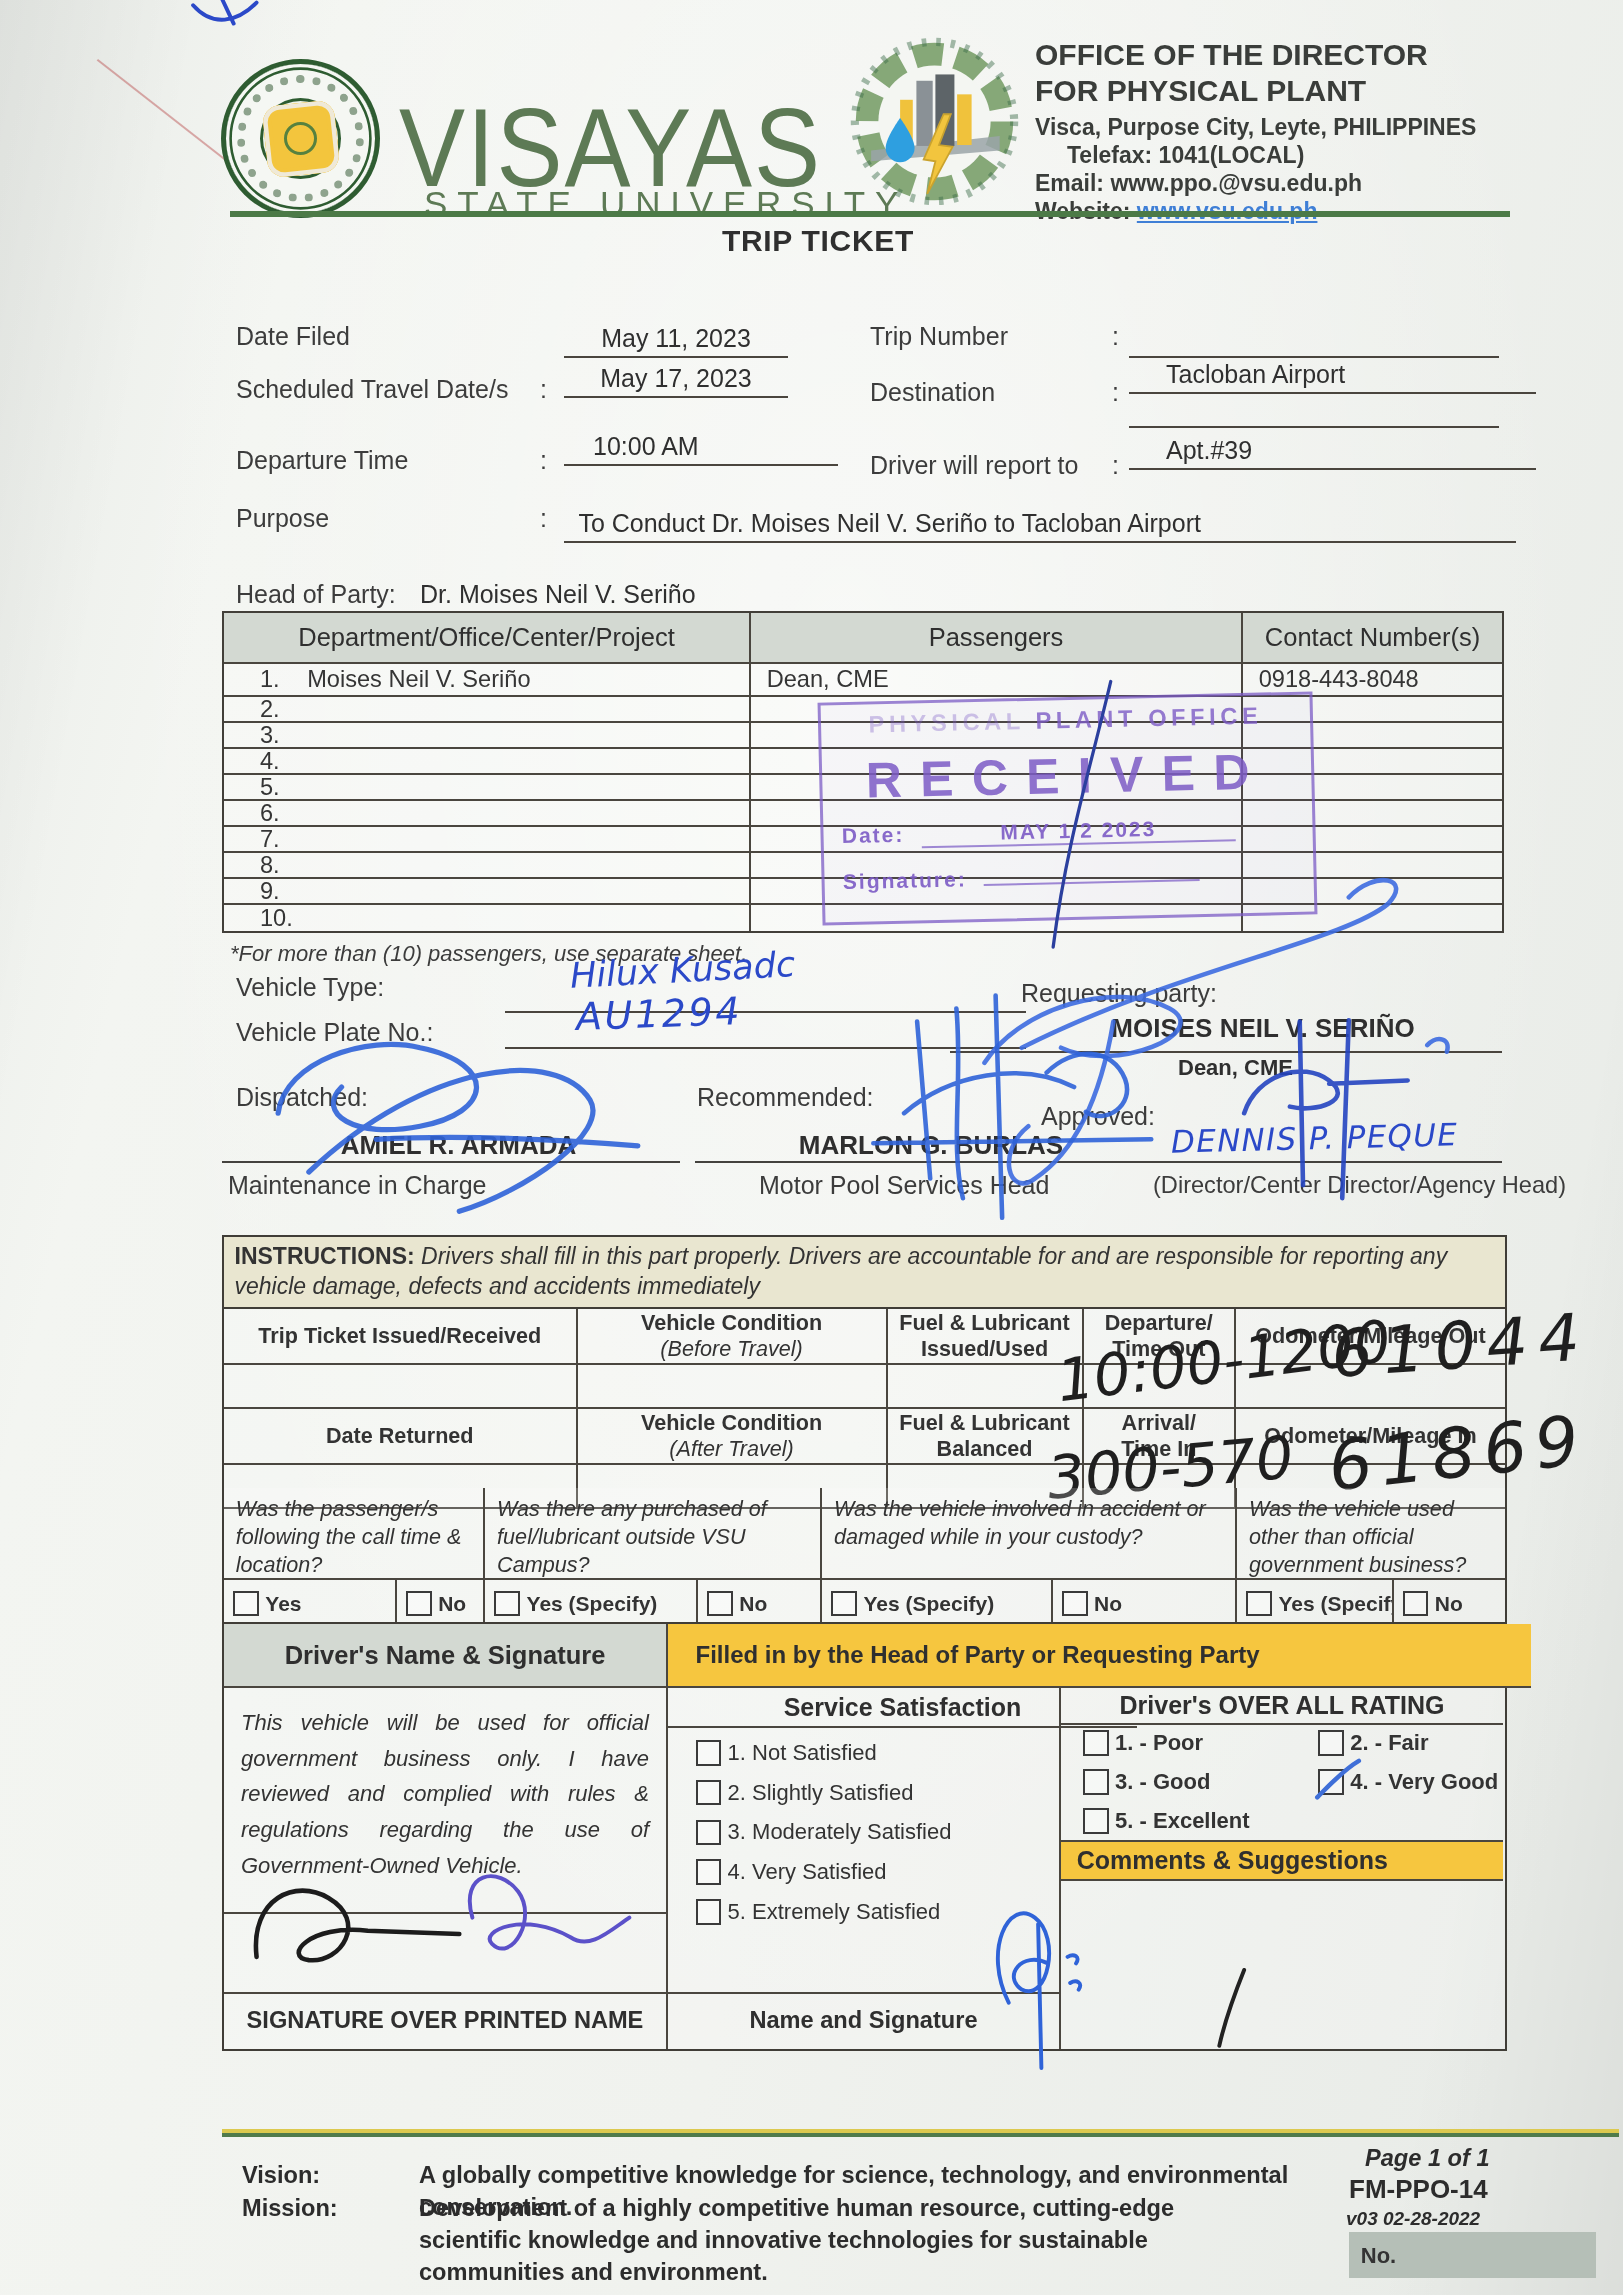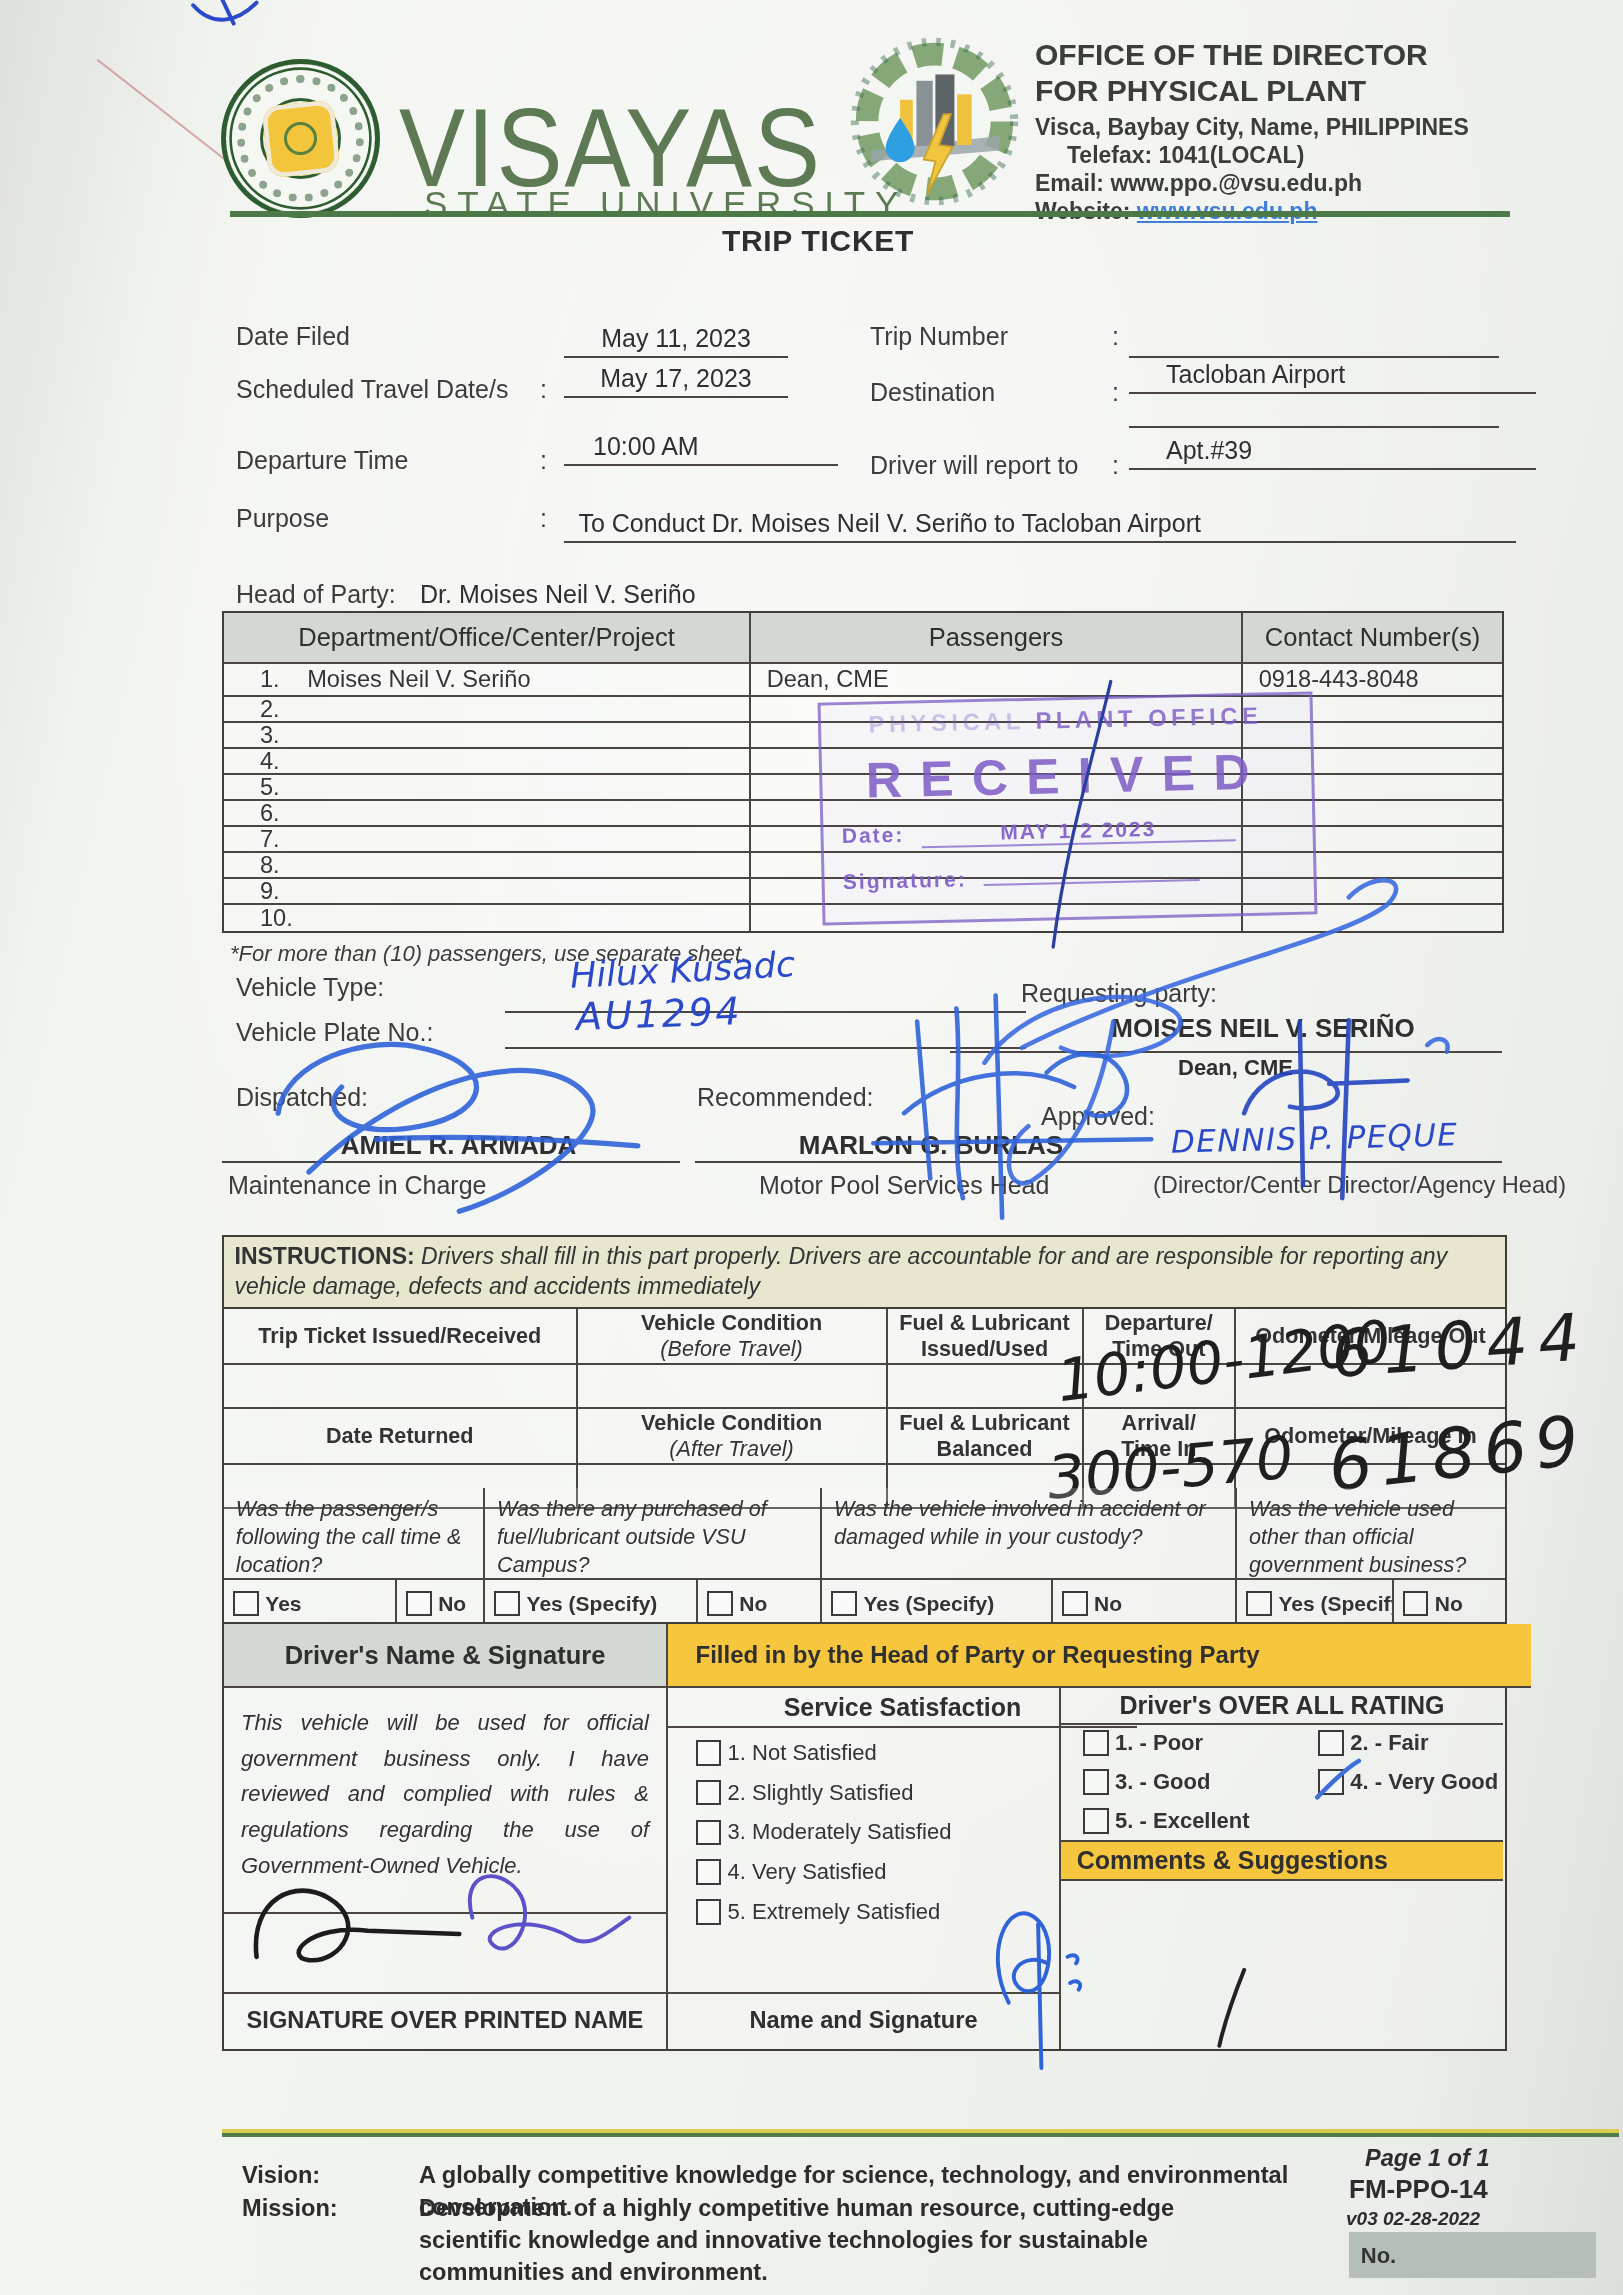--- a/index.html
+++ b/index.html
@@ -120,21 +120,21 @@
       <rect x="101" y="48" width="21" height="79" fill="#5d6468"></rect>
       <rect x="62" y="76" width="14" height="51" fill="#f0c23c"></rect>
       <rect x="125" y="70" width="16" height="56" fill="#f0c23c"></rect>
       <path d="M62 96 C62 96 46 118 46 129 a16 16 0 0 0 32 0 C78 118 62 96 62 96 Z" fill="#2e9fe0"></path>
       <path d="M110 92 L88 142 L101 144 L92 180 L120 128 L105 126 L118 92 Z" fill="#f2c53e" stroke="#caa32e" stroke-width="2"></path>
     </svg>
   </div>
 
   <div class="abs office-line" style="left:1035px;top:37px;width:576px;">OFFICE OF THE DIRECTOR</div>
   <div class="abs office-line" style="left:1035px;top:73px;width:576px;">FOR PHYSICAL PLANT</div>
-  <div class="abs office-small" style="left:1035px;top:113px;width:576px;">Visca, Baybay City, Name, PHILIPPINES</div>
+  <div class="abs office-small" style="left:1035px;top:113px;width:576px;">Visca, Purpose City, Leyte, PHILIPPINES</div>
   <div class="abs office-small" style="left:1035px;top:141px;width:576px;margin-left:32px;">
     <span>Telefax:</span>
     <span>1041(LOCAL)</span>
   </div>
   <div class="abs office-small" style="left:1035px;top:169px;width:576px;">
     <span>Email:</span>
     <span>www.ppo.@vsu.edu.ph</span>
   </div>
   <div class="abs office-small" style="left:1035px;top:197px;width:576px;">
     <span>Website:</span>

